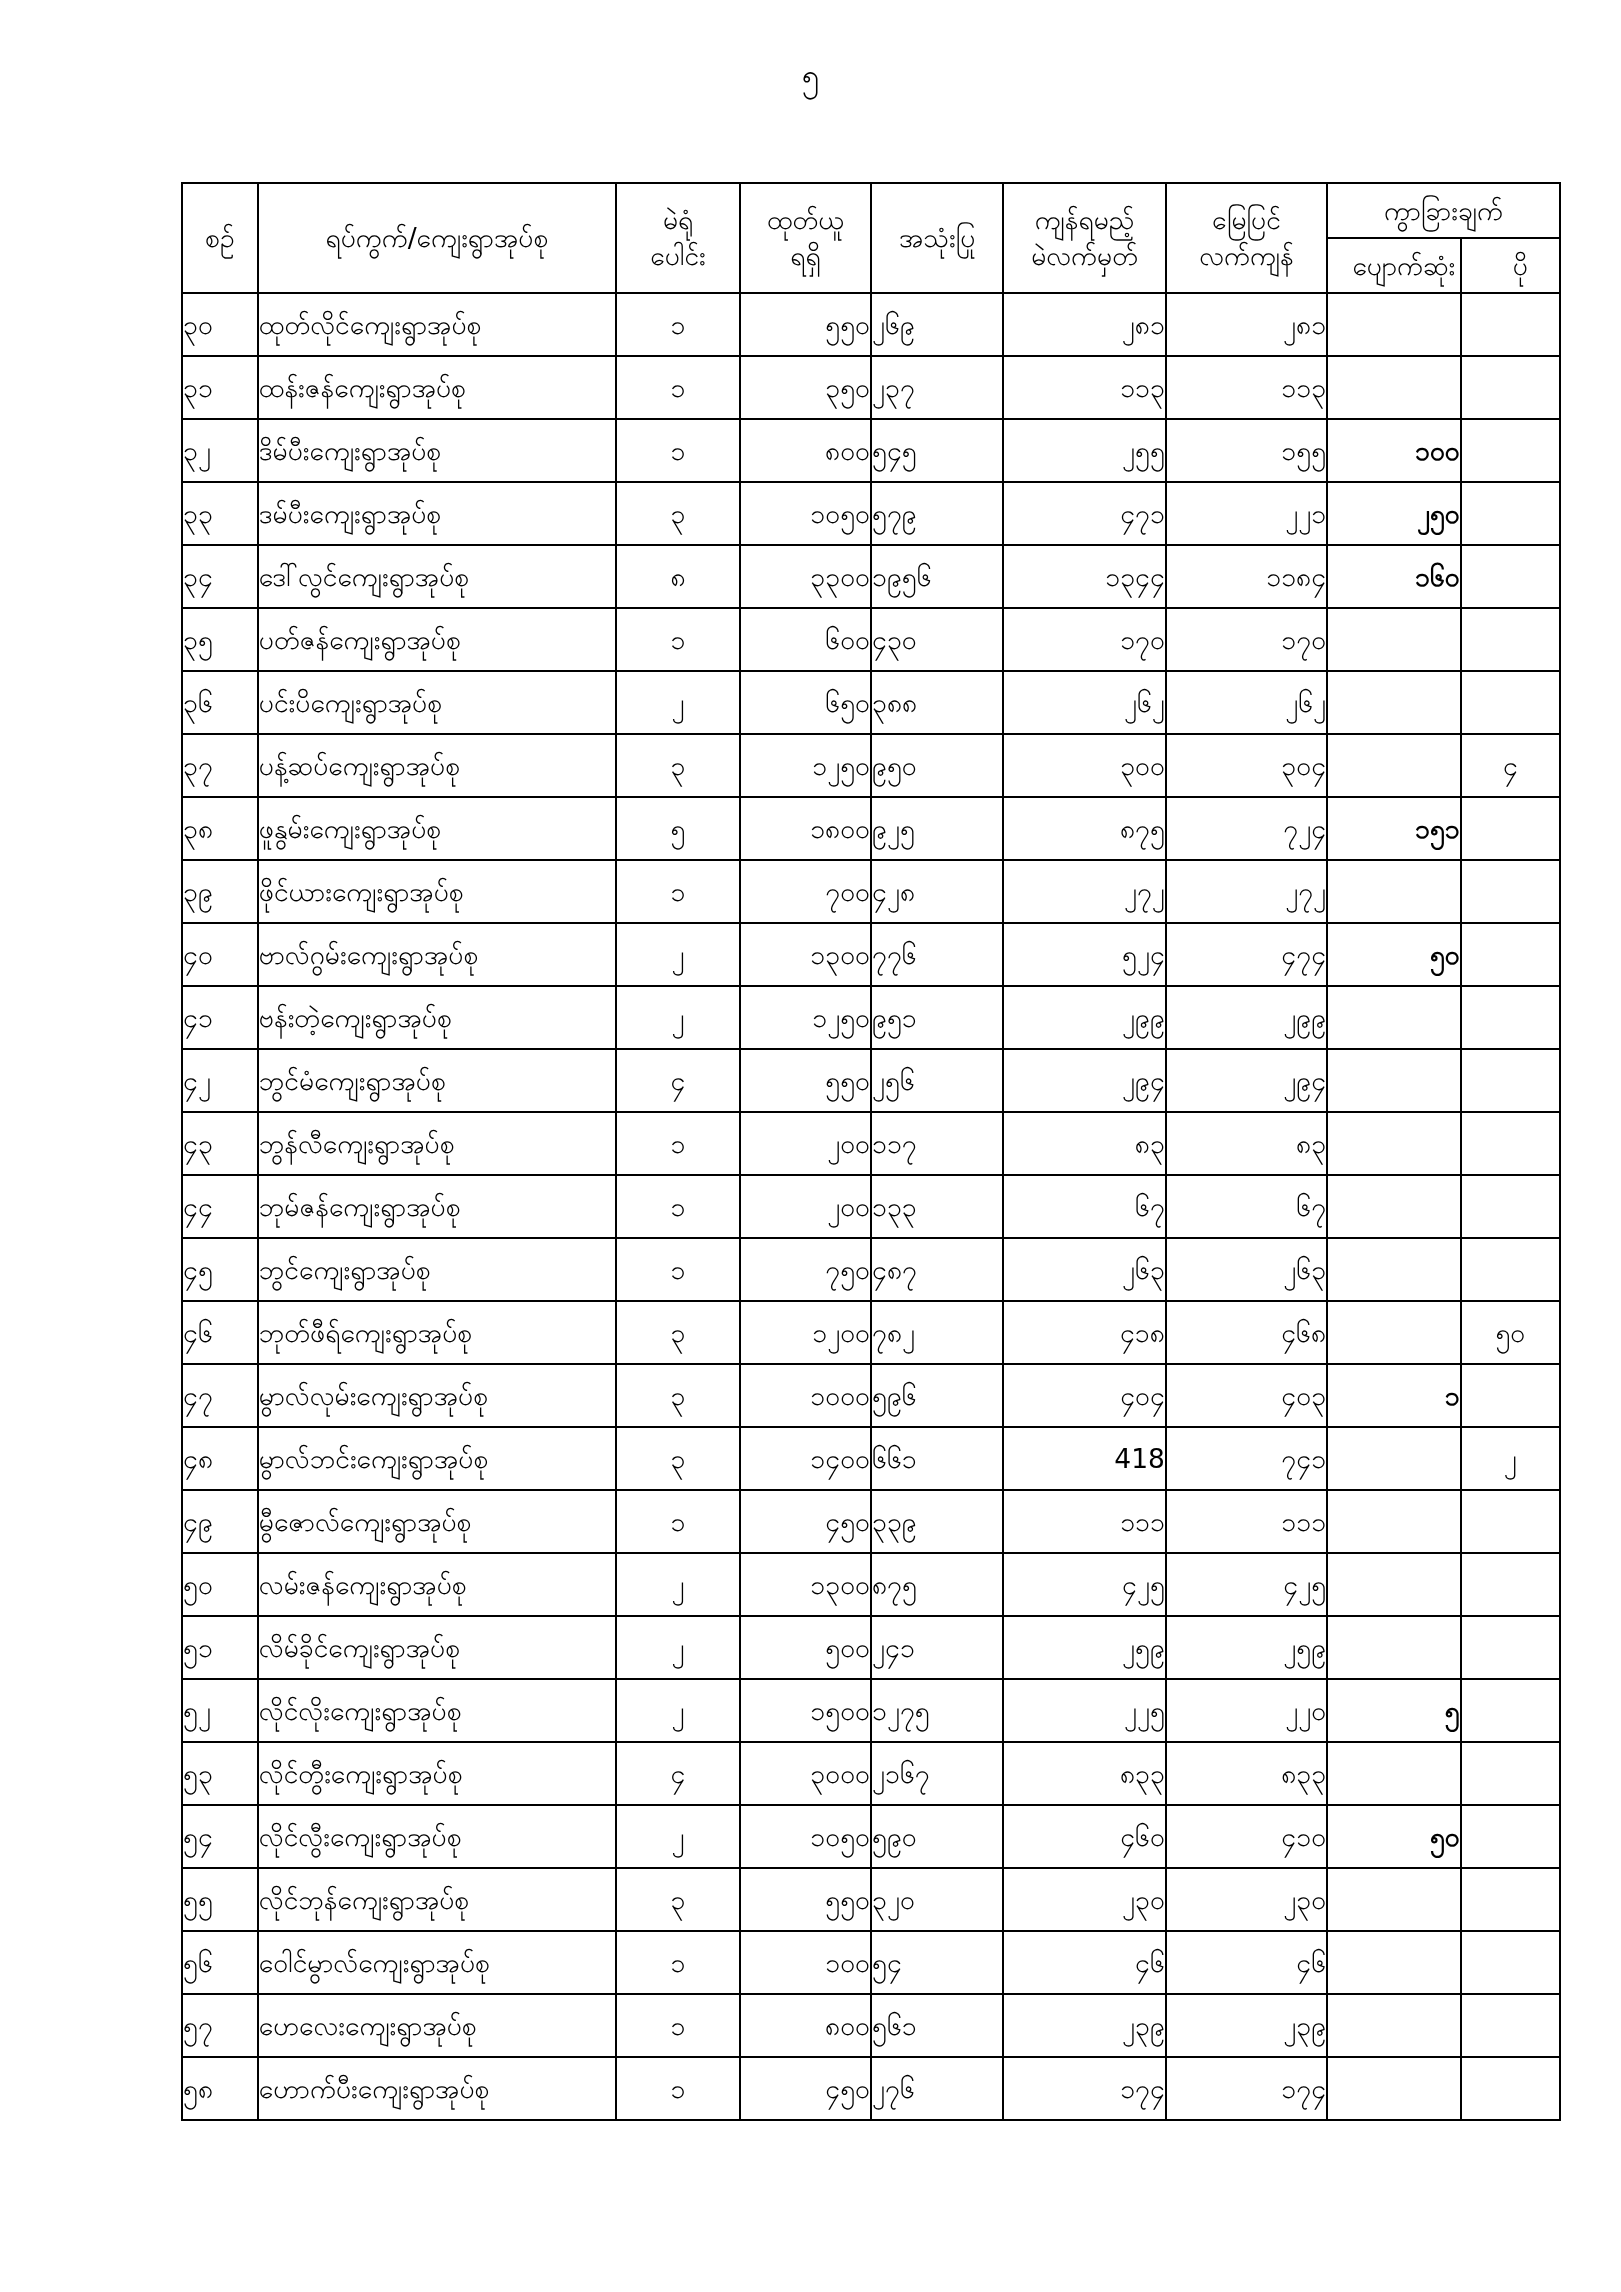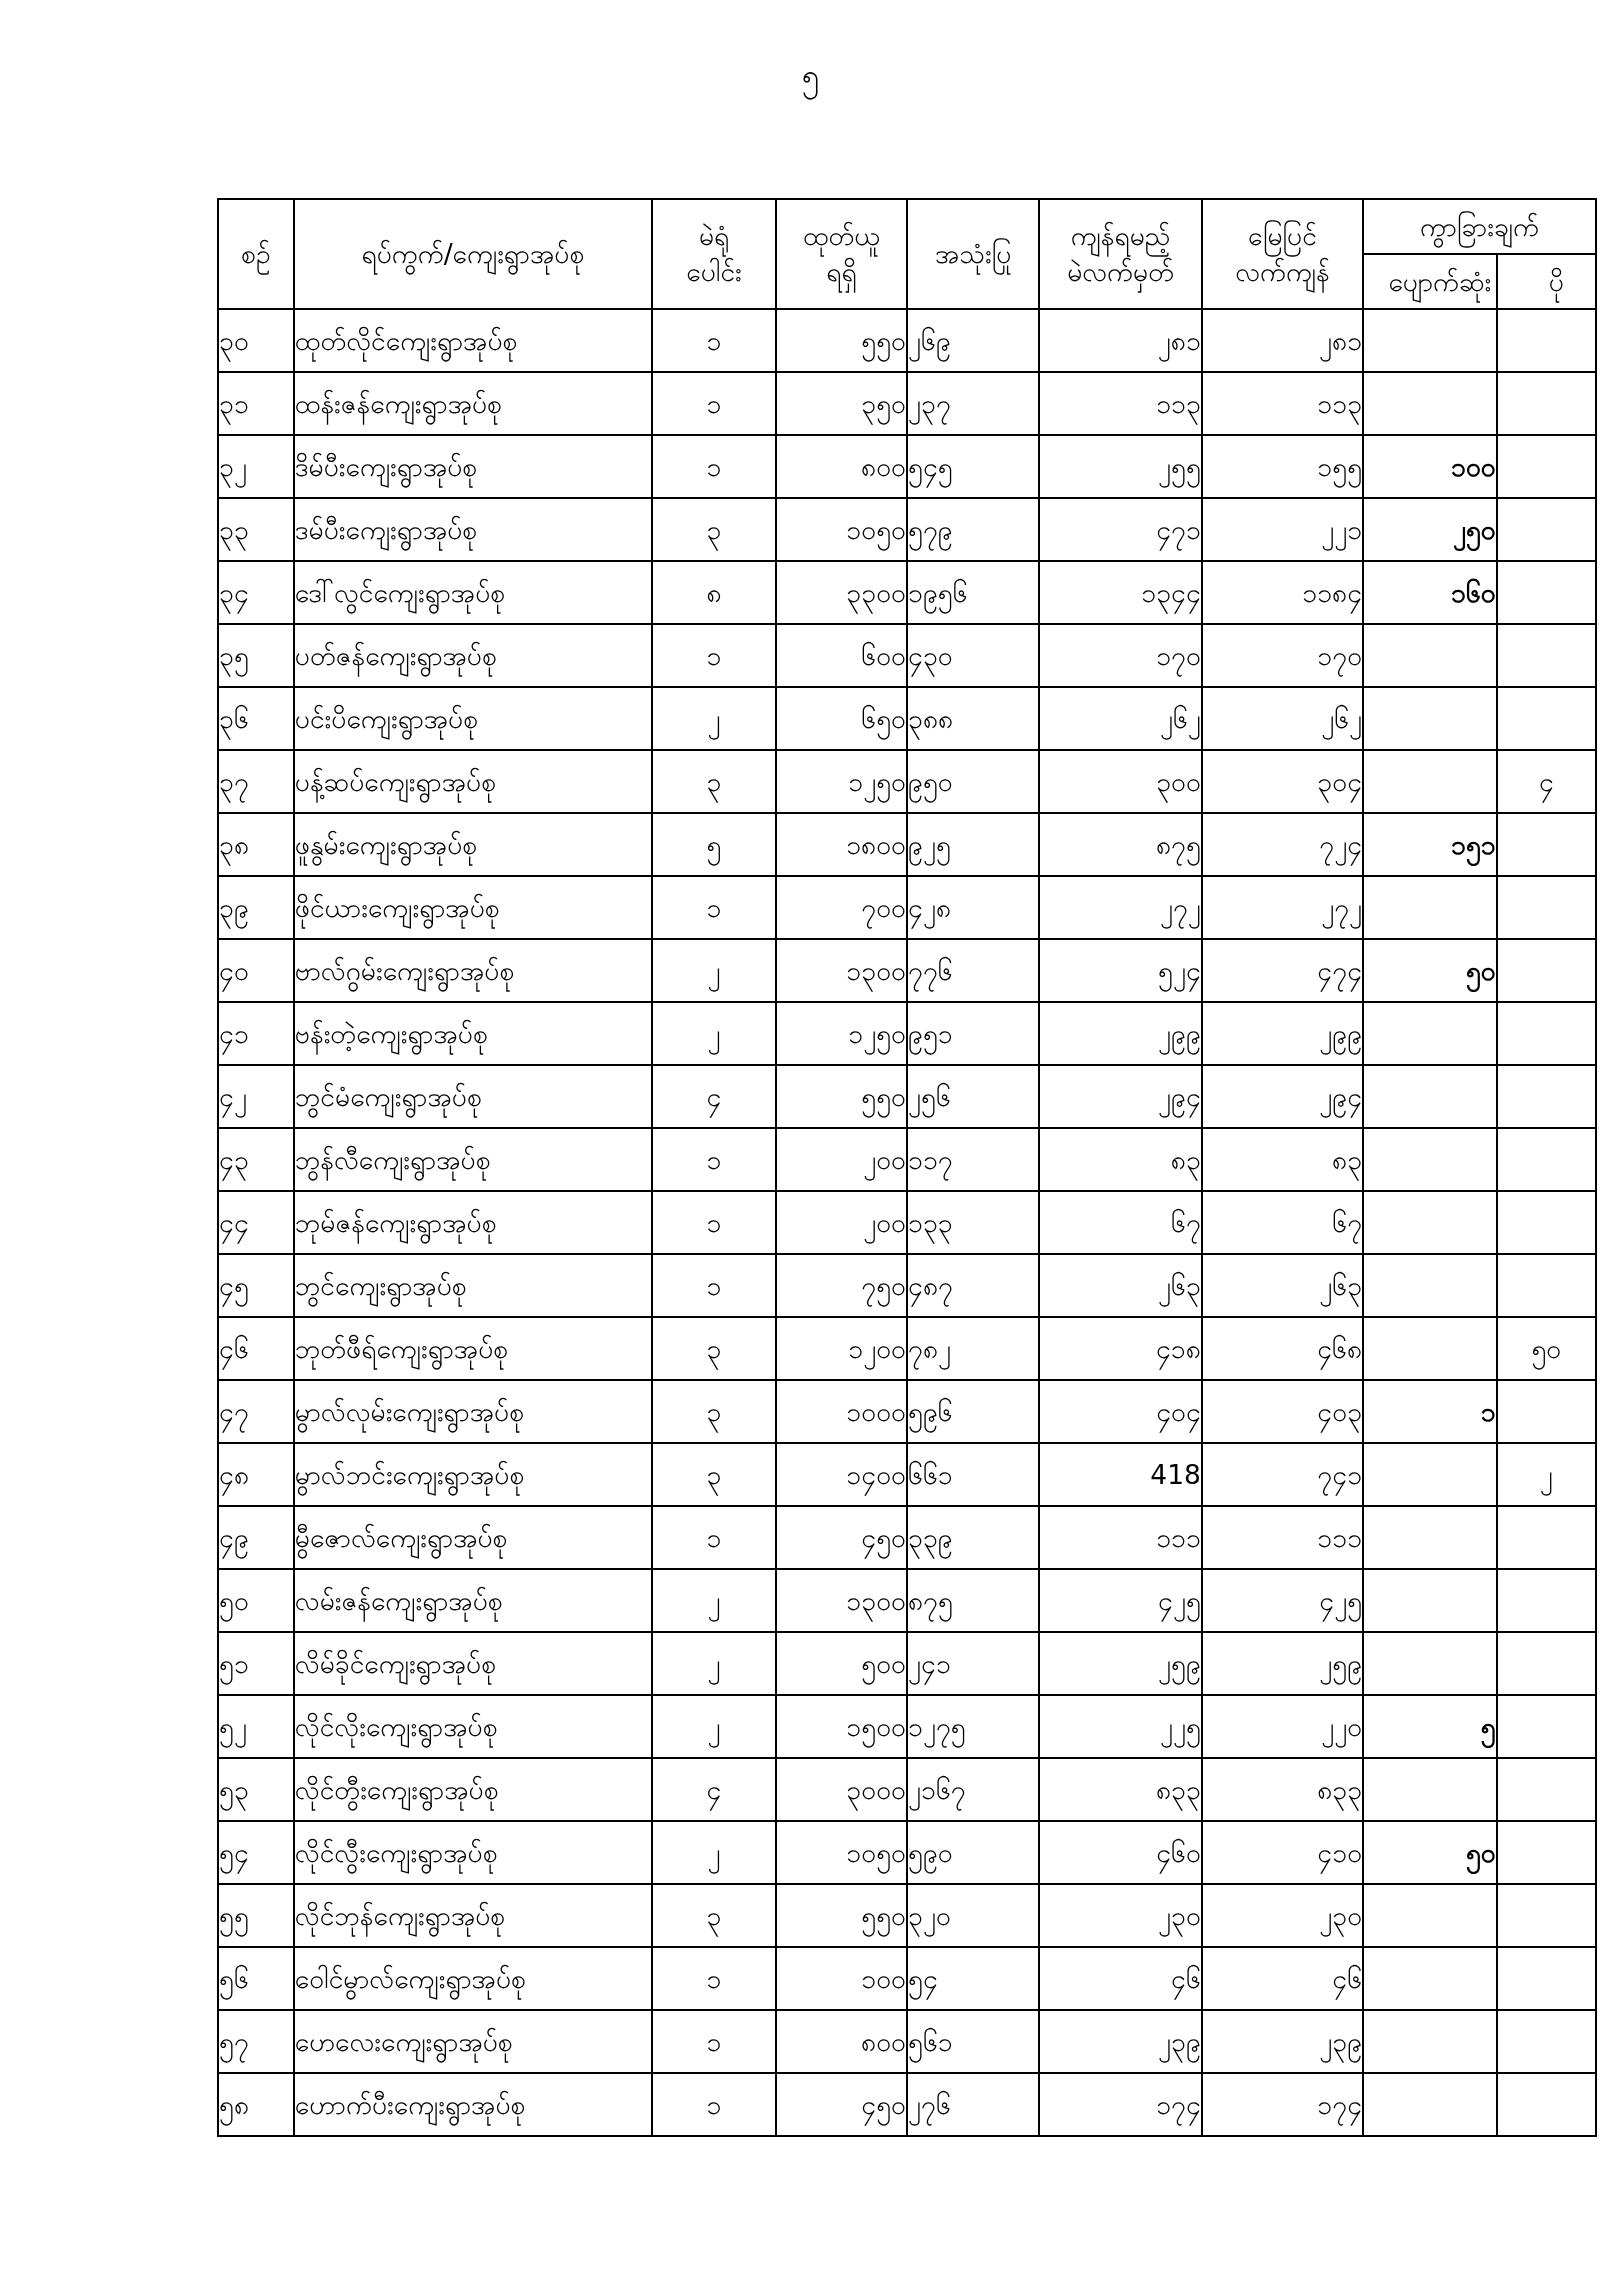--- a/index.html
+++ b/index.html
@@ -18,24 +18,23 @@
     position: absolute;
     top: 57px;
     left: 0;
     width: 1621px;
     text-align: center;
     font-size: 31px;
     line-height: 1.2;
   }
   .ballot-table-wrap {
     position: absolute;
-    top: 198px;
+    top: 182px;
     left: 181px;
     width: 1380px;
-    margin-left: 36px;
   }
   table.ballot-table {
     width: 100%;
     border-collapse: collapse;
     table-layout: fixed;
     font-size: 26.5px;
   }
   table.ballot-table th,
   table.ballot-table td {
     border: 2px solid #000000;

